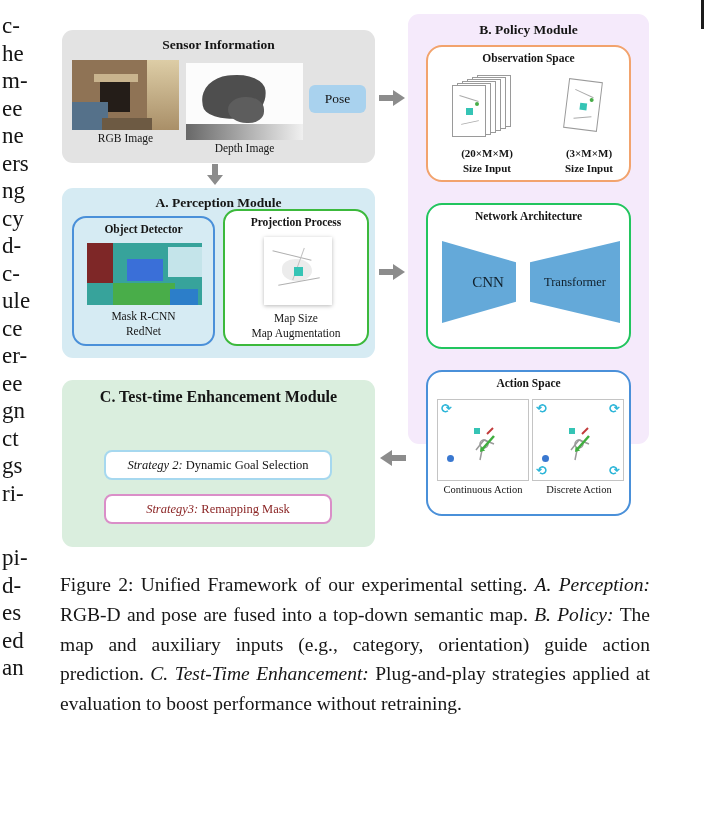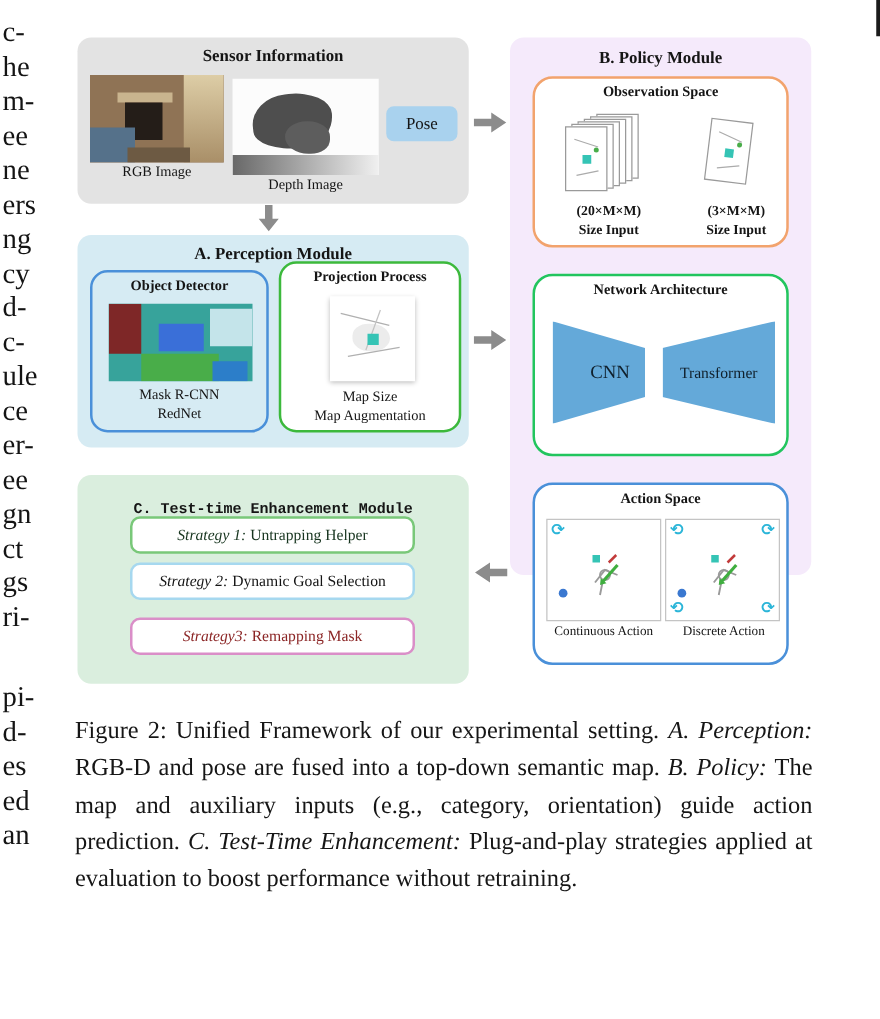--- a/index.html
+++ b/index.html
@@ -54,30 +54,30 @@
   .map-img { position:absolute; left:39px; top:26px; width:68px; height:68px; background:#fff; box-shadow:0 1px 4px rgba(0,0,0,.28); }
   .map-img .ln1 { position:absolute; left:8px; top:18px; width:40px; height:1px; background:#b0b0b0; transform:rotate(14deg); }
   .map-img .ln2 { position:absolute; left:14px; top:44px; width:42px; height:1px; background:#b0b0b0; transform:rotate(-10deg); }
   .map-img .ln3 { position:absolute; left:34px; top:10px; width:1px; height:34px; background:#c2c2c2; transform:rotate(20deg); }
   .map-img .blob { position:absolute; left:18px; top:22px; width:30px; height:22px; background:#ececec; border-radius:45% 55% 50% 50%; }
   .map-img .tq { position:absolute; left:30px; top:30px; width:9px; height:9px; background:#35c4b5; }
   .pp-box .l1 { top:101px; } .pp-box .l2 { top:116px; }
 
   
   .testtime { left:62px; top:380px; width:313px; height:167px; background:#daeede; }
-  .testtime .mod-title { top:20px; font-size:12px;font-family:Liberation Mono, monospace; }
+  .testtime .mod-title { top:8px; font-size:16px; }
   .pill { position:absolute; left:42px; width:228px; height:30px; background:#fff; border-radius:8px; border:2px solid;
           display:flex; align-items:center; justify-content:center; font-size:12.5px; white-space:pre; }
   .pill .it { font-style:italic; }
   .pill1 { top:33px; border-color:#79c879; color:#17351f; }
   .pill2 { top:70px; border-color:#a6d8ef; color:#141414; }
   .pill3 { top:114px; border-color:#da8ec8; color:#8b2525; }
 
   
-  .policy { left:408px; top:30px; width:241px; height:430px; background:#f5eafb; }
+  .policy { left:408px; top:14px; width:241px; height:430px; background:#f5eafb; }
   .policy .mod-title { top:8px; font-size:13.5px; }
   .obs-box { left:18px; top:31px; width:205px; height:137px; border:2px solid #f2a36d; background:#fff; border-radius:16px; }
   .stack { position:absolute; left:24px; top:26px; width:68px; height:70px; }
   .pagec { position:absolute; width:34px; height:52px; background:#fff; border:1px solid #9a9a9a; }
   .single-page { position:absolute; left:138px; top:33px; width:34px; height:50px; background:#fff; border:1px solid #9a9a9a; transform:rotate(7deg); }
   .msk .tq { position:absolute; left:13px; top:22px; width:7px; height:7px; background:#35c4b5; }
   .msk .gd { position:absolute; left:22px; top:16px; width:4px; height:4px; background:#49ad49; border-radius:50%; }
   .msk .l1 { position:absolute; left:6px; top:12px; width:20px; height:1px; background:#ababab; transform:rotate(18deg); }
   .msk .l2 { position:absolute; left:8px; top:36px; width:18px; height:1px; background:#ababab; transform:rotate(-12deg); }
   .size-l { position:absolute; text-align:center; font-size:11px;font-weight:bold; }
@@ -201,23 +201,20 @@
         <div class="ln3"></div>
           <div class="tq"></div>
       </div>
       <div class="sub-l l1">Map Size</div>
       <div class="sub-l l2">Map Augmentation</div>
     </div>
   </div>
 
   <div class="module testtime">
     <div class="mod-title">C. Test-time Enhancement Module</div>
-    <div class="pill pill1">
-      <span class="it">Strategy 1:</span><span> Untrapping Helper</span>
-    </div>
     <div class="pill pill2">
       <span class="it">Strategy 2:</span><span> Dynamic Goal Selection</span>
     </div>
     <div class="pill pill3">
       <span class="it">Strategy3:</span><span> Remapping Mask</span>
     </div>
   </div>
 
   <div class="module policy">
     <div class="mod-title">B. Policy Module</div>

